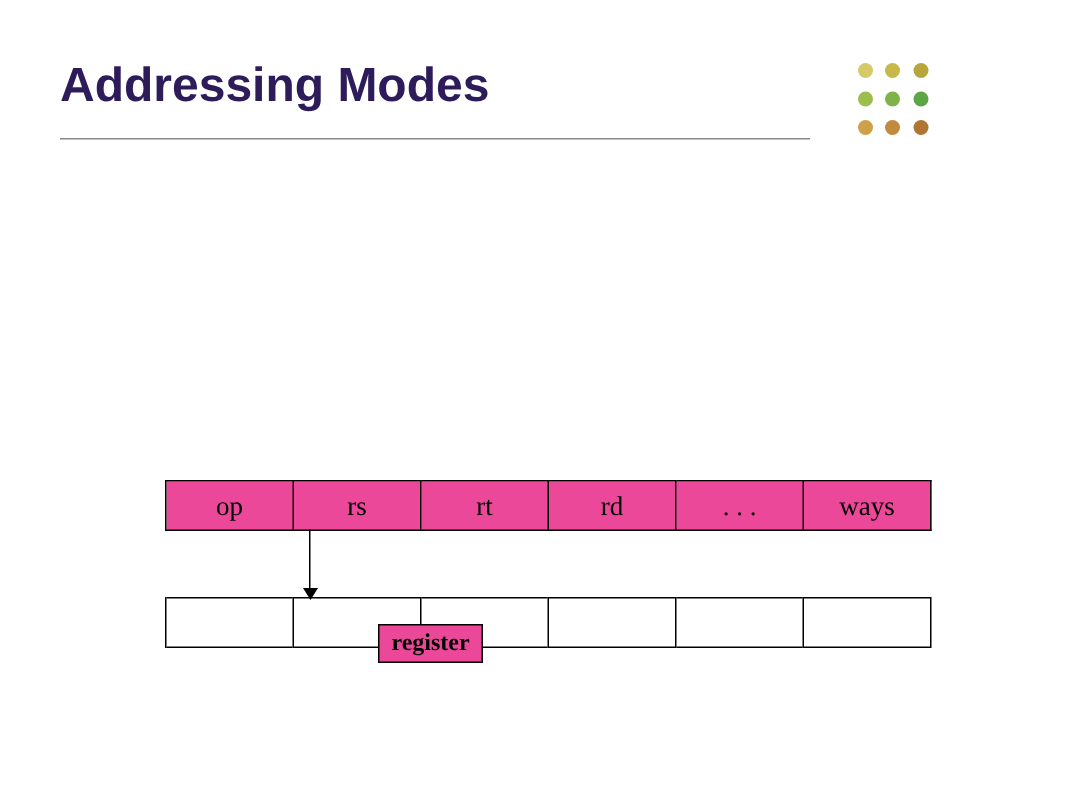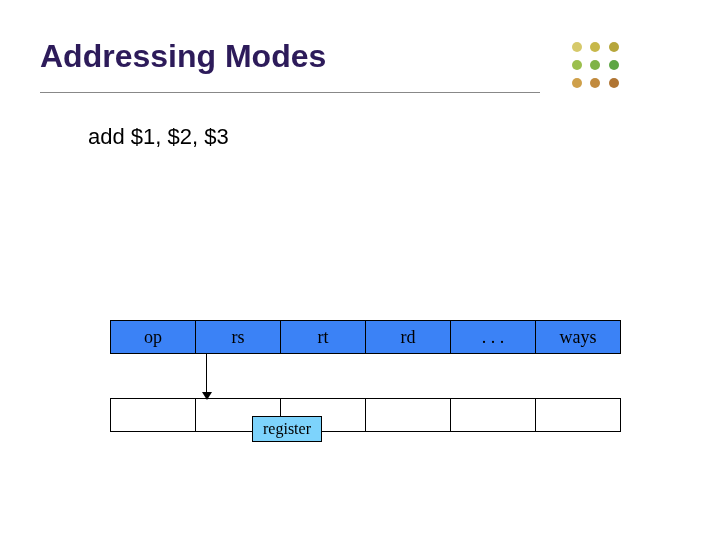--- a/index.html
+++ b/index.html
@@ -8,26 +8,26 @@
   .hr{position:absolute;left:40px;top:92px;width:500px;height:1px;background:#888;}
   .dots{position:absolute;left:570px;top:40px;}
   .dots span{display:inline-block;width:10px;height:10px;border-radius:50%;margin:2px;}
   .body{position:absolute;left:60px;top:120px;font-size:22px;line-height:1.5;}
   ul.b{list-style:none;padding:0;margin:0;}
   ul.b li{position:relative;padding-left:28px;margin-bottom:4px;}
   ul.b li::before{content:"";position:absolute;left:0;top:10px;width:8px;height:8px;background:#000;border-radius:50%;}
   .indent{margin-left:28px;}
   .diagram{position:absolute;left:110px;top:320px;}
   table.instr{border-collapse:collapse;}
-  table.instr td{border:1.5px solid #000;width:82px;height:30px;text-align:center;font-size:18px;font-family:"Times New Roman",serif;background:#3b82f6;}
+  table.instr td{border:1.5px solid #000;width:82px;height:30px;text-align:center;font-size:18px;font-family:"Times New Roman",serif;background:#ec4899;}
   .arrow{position:absolute;left:206px;top:353px;width:1px;height:46px;background:#000;}
   .arrow::after{content:"";position:absolute;left:-4px;bottom:-1px;border-left:5px solid transparent;border-right:5px solid transparent;border-top:8px solid #000;}
   .bank{position:absolute;left:110px;top:398px;border:1.5px solid #000;border-collapse:collapse;}
   .bank td{width:82px;height:30px;border-left:1.5px solid #000;border-right:1.5px solid #000;}
-  .regbox{position:absolute;left:252px;top:416px;width:68px;height:24px;border:1.5px solid #000;background:#7dd3fc;text-align:center;font-size:16px;font-family:"Times New Roman",serif;line-height:24px;}
+  .regbox{position:absolute;left:252px;top:416px;width:68px;height:24px;border:1.5px solid #000;background:#ec4899;text-align:center;font-size:16px;font-family:"Times New Roman",serif;line-height:24px;font-weight:bold;}
 </style>
 </head>
 <body>
 <div class="slide">
 
 <div class="title">Addressing Modes</div>
 <div class="hr"></div>
 
 <div class="dots">
   <div>
@@ -41,21 +41,20 @@
     <span style="background:#5ea645"></span>
   </div>
   <div>
     <span style="background:#cfa04a"></span>
     <span style="background:#c18a3e"></span>
     <span style="background:#b07533"></span>
   </div>
 </div>
 
 <div class="body">
-  <div class="indent">add $1, $2, $3</div>
 </div>
 
 <div class="diagram">
   <table class="instr">
     <tbody>
           <tr>
       <td>op</td>
       <td>rs</td>
       <td>rt</td>
       <td>rd</td>

